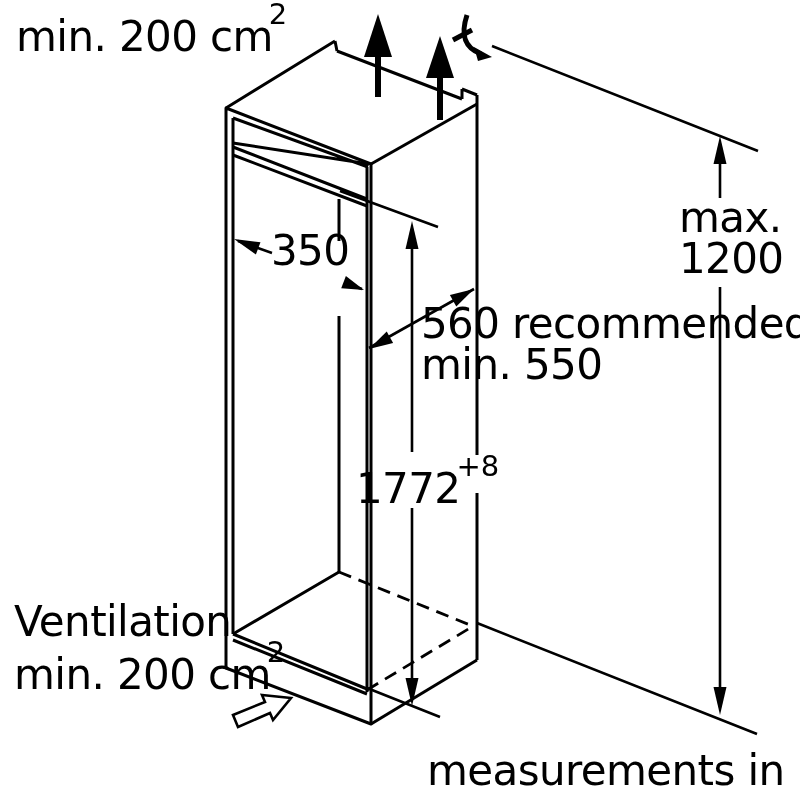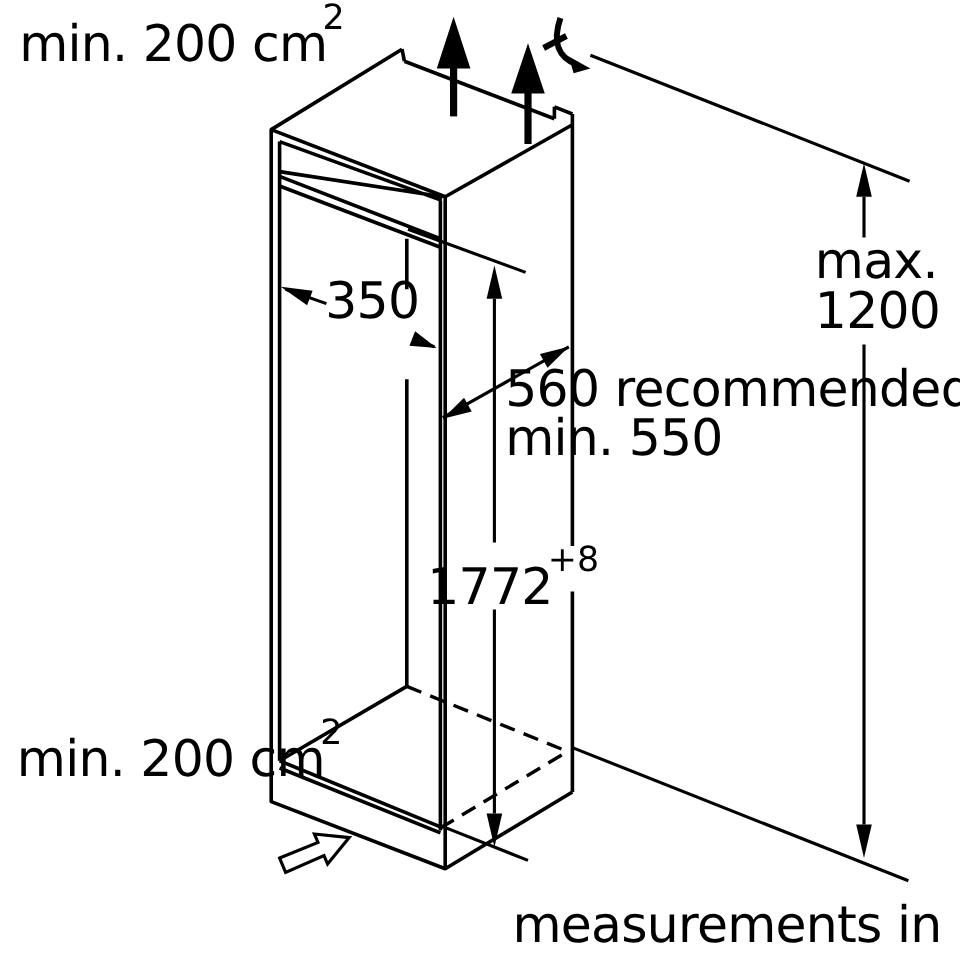--- a/index.html
+++ b/index.html
@@ -100,16 +100,17 @@
 <div class="lbl" style="left:356px;top:457px">
   <span>1772</span><sup class="tol">+8</sup>
 </div>
 
 <div class="lbl centered" style="left:679px;top:197px;width:104px;line-height:41px">
   <div>max.</div>
   <div>1200</div>
 </div>
 
 <div class="lbl" style="left:14px;top:601px">
+  <div>Ventilation</div>
   <div><span>min. 200 cm</span><sup>2</sup></div>
 </div>
 
 <div class="lbl" style="left:427px;top:750px">measurements in m</div>
 
 </body></html>

